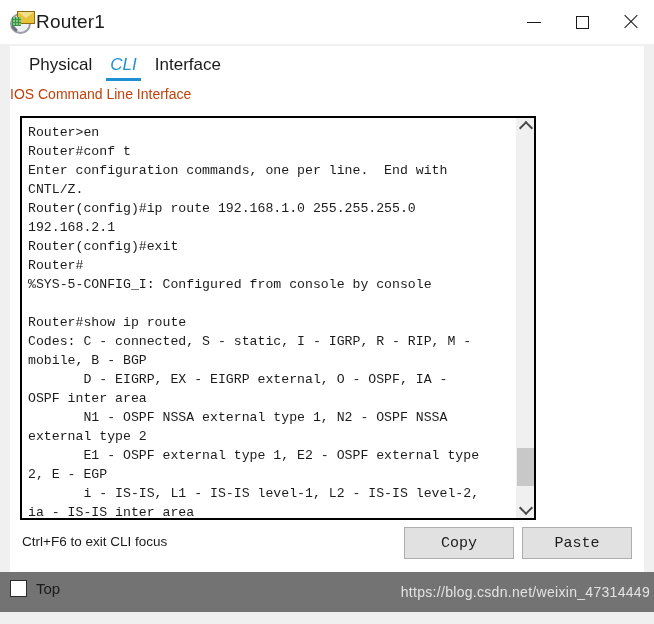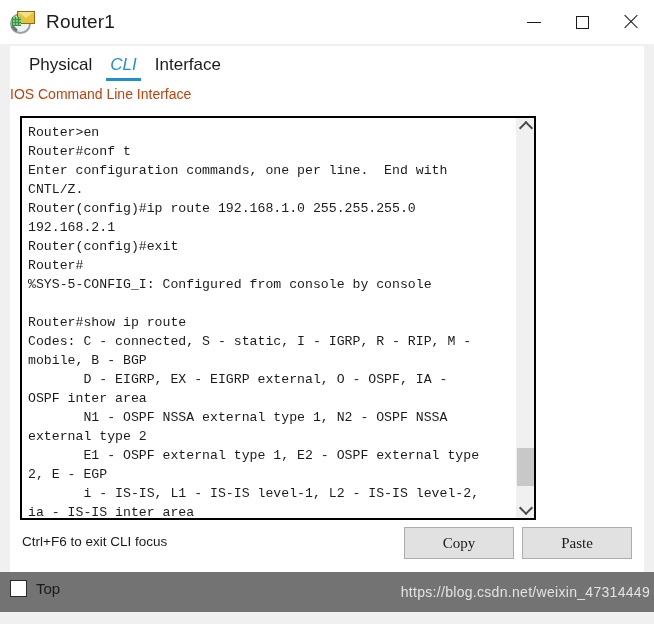--- a/index.html
+++ b/index.html
@@ -67,21 +67,20 @@
     position: absolute;
     left: 2px; top: 8px;
     width: 9px; height: 9px;
     background:
       repeating-linear-gradient(0deg, #2f8f3f 0 1px, transparent 1px 3px),
       repeating-linear-gradient(90deg, #2f8f3f 0 1px, transparent 1px 3px),
       #7ec87e;
     opacity: .95;
   }
   .title-text {
-    margin-left: 10px;
     font-size: 19px;
     color: #1b1b1b;
     letter-spacing: .2px;
     white-space: nowrap;
   }
   .win-controls {
     margin-left: auto;
     display: flex;
     height: 44px;
   }
@@ -237,21 +236,21 @@
     color: #1b1b1b;
   }
   .btn {
     position: absolute;
     top: 481px;
     height: 32px;
     background: #e1e1e1;
     border: 1px solid #adadad;
     font-size: 15px;
     color: #1b1b1b;
-    font-family: Liberation Serif, serif;
+    font-family: Liberation Mono, monospace;
     padding: 0;
     box-sizing: border-box;
   }
   .btn.copy  { left: 394px; width: 110px; }
   .btn.paste { left: 512px; width: 110px; }
 
   
   .footer {
     position: absolute;
     left: 0; top: 572px;

